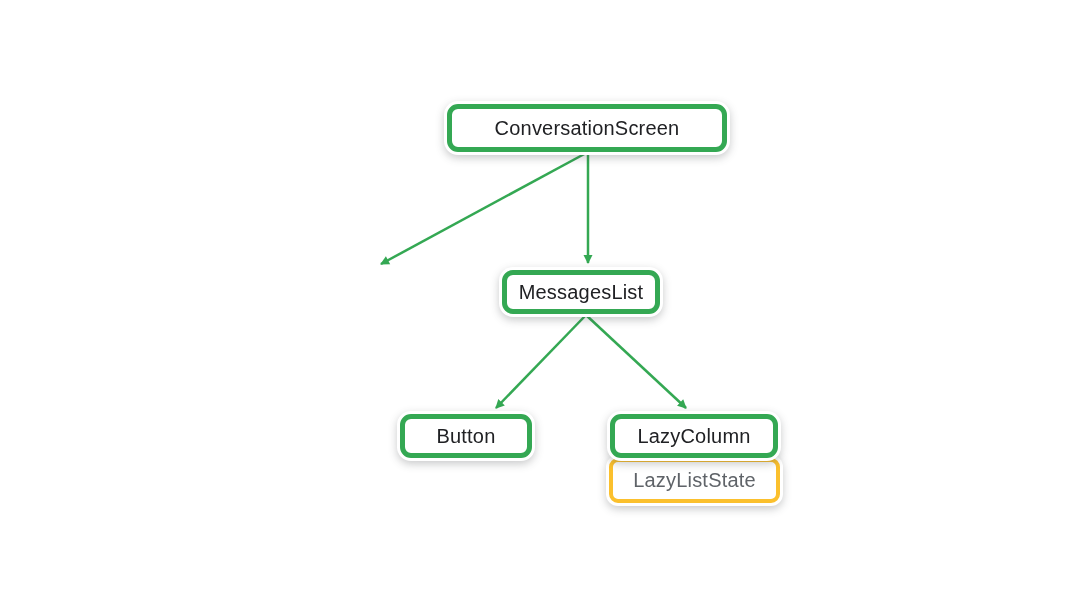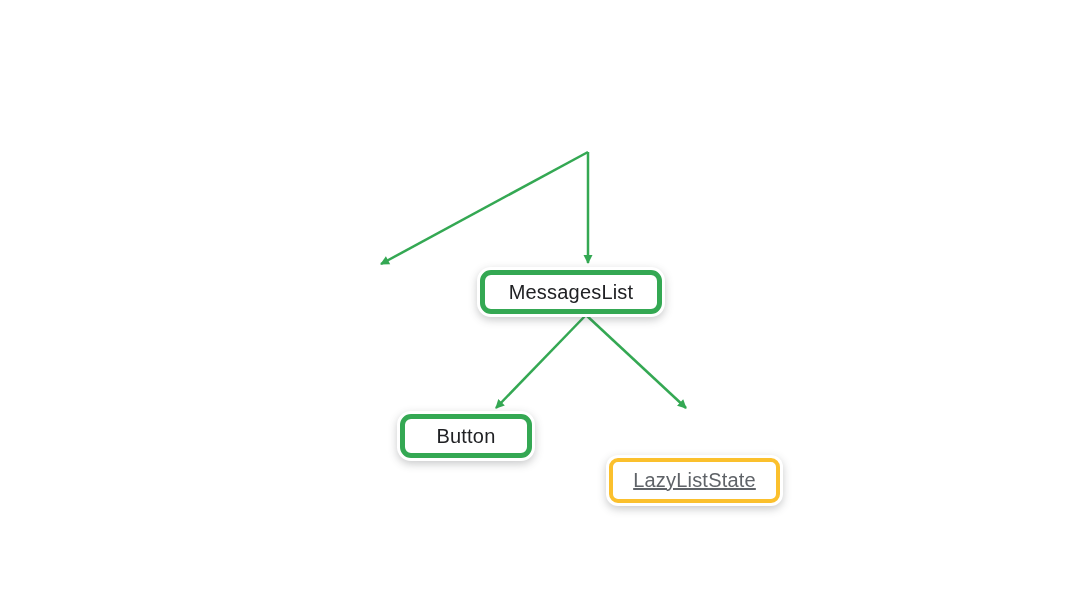--- a/index.html
+++ b/index.html
@@ -45,50 +45,56 @@
     z-index: 2;
   }
   .node--state {
     border: 4px solid var(--state-border, #FBC02D);
     border-radius: 9px;
     color: var(--state-text, #5F6368);
     z-index: 1;
   }
   .node--root  { left: 447px; top: 104px; width: 280px; height: 48px; }
   .node--userinput    { left: 302px; top: 270px; width: 168px; height: 44px; }
-  .node--messageslist { left: 480px; top: 270px; width: 182px; height: 44px; }
+  .node--messageslist { left: 502px; top: 270px; width: 158px; height: 44px; }
   .node--button       { left: 400px; top: 414px; width: 132px; height: 44px; }
   .node--lazycolumn   { left: 610px; top: 414px; width: 168px; height: 44px; z-index: 3; }
-  .node--lazyliststate{ left: 609px; top: 458px; width: 171px; height: 45px; text-decoration: underline; }
+  .node--lazyliststate{ left: 609px; top: 458px; width: 171px; height: 45px; }
 </style>
 </head>
 <body>
 
 <div class="canvas">
 
   <svg class="edges" width="1080" height="608" viewBox="0 0 1080 608" aria-hidden="true">
     <defs>
       <marker id="arrowhead" markerUnits="userSpaceOnUse" markerWidth="12" markerHeight="12" refX="8.5" refY="5" orient="auto">
         <path class="arrowhead-shape" d="M0.5,0.5 L9.5,5 L0.5,9.5 Z"></path>
       </marker>
     </defs>
     <line x1="588" y1="152" x2="381" y2="264" marker-end="url(#arrowhead)"></line>
     <line x1="588" y1="152" x2="588" y2="263" marker-end="url(#arrowhead)"></line>
     <line x1="586" y1="315" x2="496" y2="408" marker-end="url(#arrowhead)"></line>
     <line x1="586" y1="315" x2="686" y2="408" marker-end="url(#arrowhead)"></line>
   </svg>
 
+  <div class="node node--root">
+    <span>ConversationScreen</span>
+  </div>
 
 
   <div class="node node--messageslist">
     <span>MessagesList</span>
   </div>
 
   <div class="node node--button">
     <span>Button</span>
   </div>
 
+  <div class="node node--lazycolumn">
+    <span>LazyColumn</span>
+  </div>
 
   <div class="node node--state node--lazyliststate">
     <span>LazyListState</span>
   </div>
 
 </div>
 
 </body></html>

